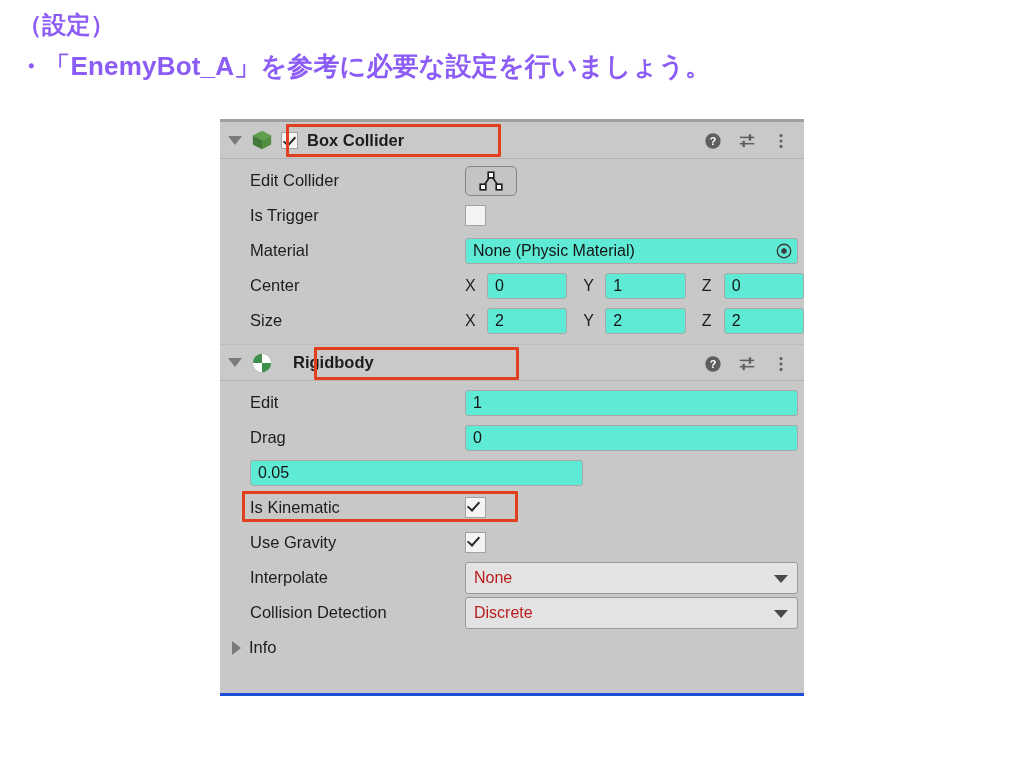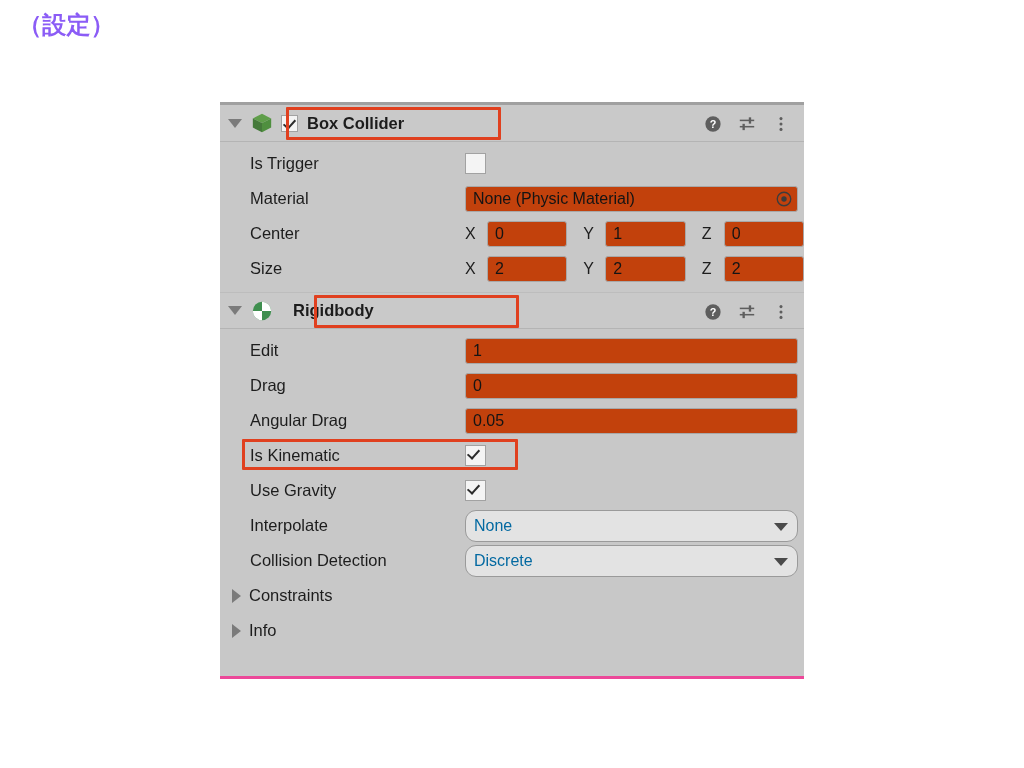--- a/index.html
+++ b/index.html
@@ -35,25 +35,25 @@
   .heading-line-2 {
     font-size: 26px;
     line-height: 40px;
     margin-top: 4px;
   }
 
   
   .inspector {
     position: absolute;
     left: 220px;
-    top: 102px;
+    top: 119px;
     width: 584px;
     background: #c8c8c8;
     border-top: 3px solid #a0a0a0;
-    border-bottom: 3px solid #ec4899;
+    border-bottom: 3px solid #1d4ed8;
     box-sizing: border-box;
     font-size: 16px;
     color: #1a1a1a;
   }
 
   .component { position: relative; }
 
   .comp-header {
     position: relative;
     height: 37px;
@@ -159,21 +159,21 @@
     background: #c4c4c4;
     border: 1px solid #868686;
     border-radius: 5px;
     display: flex;
     align-items: center;
     justify-content: center;
     box-sizing: border-box;
   }
 
   .field {
-    background: #c2410c;
+    background: #5eead4;
     border: 1px solid #a8a8a8;
     border-radius: 3px;
     height: 26px;
     box-sizing: border-box;
     display: flex;
     align-items: center;
     padding-left: 7px;
     font-size: 16px;
     color: #141414;
     position: relative;
@@ -195,27 +195,27 @@
     width: 22px;
     flex: none;
   }
   .axis2 { margin-left: 16px; }
 
   .dropdown {
     width: 333px;
     height: 32px;
     background: #e3e3e3;
     border: 1px solid #9a9a9a;
-    border-radius: 11px;
+    border-radius: 3px;
     box-sizing: border-box;
     display: flex;
     align-items: center;
     padding: 0 8px;
     font-size: 16px;
-    color: #0369a1;
+    color: #b91c1c;
     position: relative;
   }
   .dd-arrow {
     position: absolute;
     right: 9px; top: 50%;
     margin-top: -3px;
     width: 0; height: 0;
     border-left: 7px solid transparent;
     border-right: 7px solid transparent;
     border-top: 8px solid #4a4a4a;
@@ -229,20 +229,21 @@
     box-sizing: border-box;
   }
   .foldrow .foldout-tri { margin-right: 8px; }
   .spacer { height: 22px; }
 </style>
 </head>
 <body>
 
 <div class="heading">
   <div class="heading-line heading-line-1">（設定）</div>
+  <div class="heading-line heading-line-2">・「EnemyBot_A」を参考に必要な設定を行いましょう。</div>
 </div>
 
 <div class="inspector">
 
   <div class="component">
 
     <div class="comp-header">
       <div class="foldout-tri"></div>
 
       <svg class="icon-cube" viewBox="0 0 24 24">
@@ -273,20 +274,31 @@
         <svg class="ic" viewBox="0 0 20 20">
           <circle cx="10" cy="4" r="1.7" fill="#5e5e5e"></circle>
           <circle cx="10" cy="10" r="1.7" fill="#5e5e5e"></circle>
           <circle cx="10" cy="16" r="1.7" fill="#5e5e5e"></circle>
         </svg>
       </div>
     </div>
 
     <div class="rows">
 
+      <div class="row">
+        <div class="row-label label-w">Edit Collider</div>
+        <div class="edit-btn">
+          <svg width="26" height="22" viewBox="0 0 26 22">
+            <path d="M5 17 L13 5 L21 17" stroke="#1d1d1d" stroke-width="1.6" fill="none"></path>
+            <rect x="10.2" y="2.2" width="5.6" height="5.6" fill="#ffffff" stroke="#1d1d1d" stroke-width="1.6"></rect>
+            <rect x="2.2" y="14.2" width="5.6" height="5.6" fill="#ffffff" stroke="#1d1d1d" stroke-width="1.6"></rect>
+            <rect x="18.2" y="14.2" width="5.6" height="5.6" fill="#ffffff" stroke="#1d1d1d" stroke-width="1.6"></rect>
+          </svg>
+        </div>
+      </div>
 
       <div class="row">
         <div class="row-label label-w">Is Trigger</div>
         <div class="chk" style="width:21px;height:21px;"></div>
       </div>
 
       <div class="row">
         <div class="row-label label-w">Material</div>
         <div class="field field-obj">
           <span>None (Physic Material)</span>
@@ -377,21 +389,20 @@
       </div>
 
       <div class="row">
         <div class="row-label label-w">Drag</div>
         <div class="field field-wide">
           <span>0</span>
         </div>
       </div>
 
       <div class="row">
-        <div class="row-label label-w">Angular Drag</div>
         <div class="field field-wide">
           <span>0.05</span>
         </div>
       </div>
 
       <div class="row">
         <div class="row-label label-w">Is Kinematic</div>
         <div class="chk checked" style="width:21px;height:21px;"></div>
         <div class="redbox" id="redbox-kinematic"></div>
       </div>
@@ -410,24 +421,20 @@
       </div>
 
       <div class="row">
         <div class="row-label label-w">Collision Detection</div>
         <div class="dropdown">
           <span>Discrete</span>
           <span class="dd-arrow"></span>
         </div>
       </div>
 
-      <div class="foldrow">
-        <div class="foldout-tri collapsed"></div>
-        <div class="row-label">Constraints</div>
-      </div>
 
       <div class="foldrow">
         <div class="foldout-tri collapsed"></div>
         <div class="row-label">Info</div>
       </div>
 
       <div class="spacer"></div>
     </div>
   </div>
 </div>

